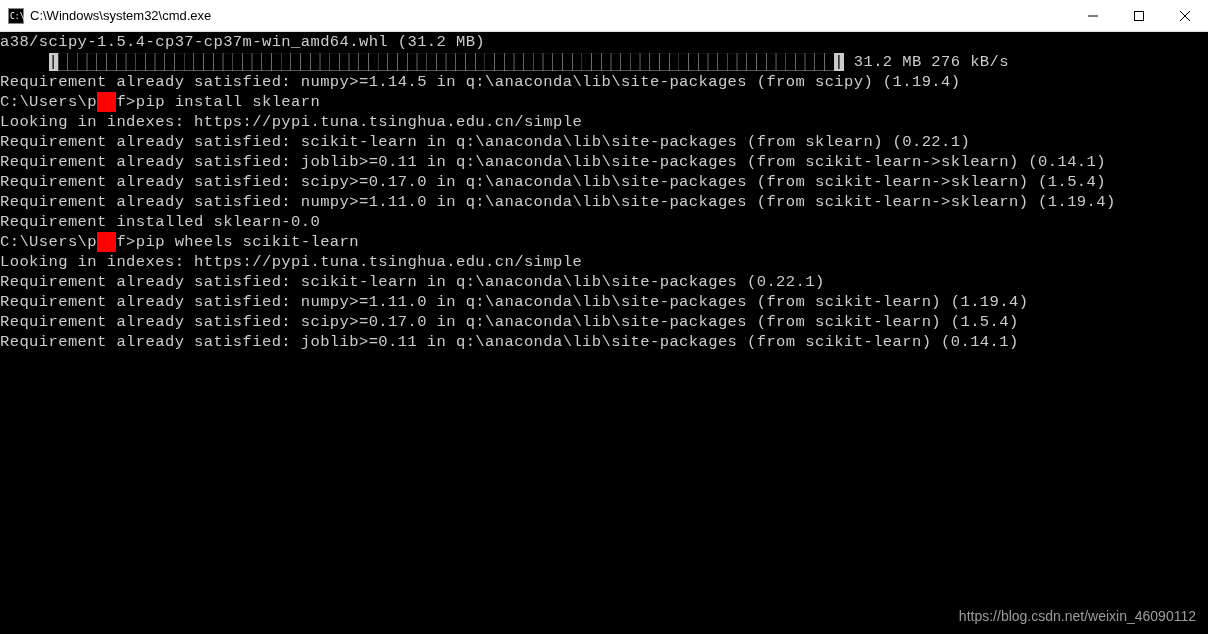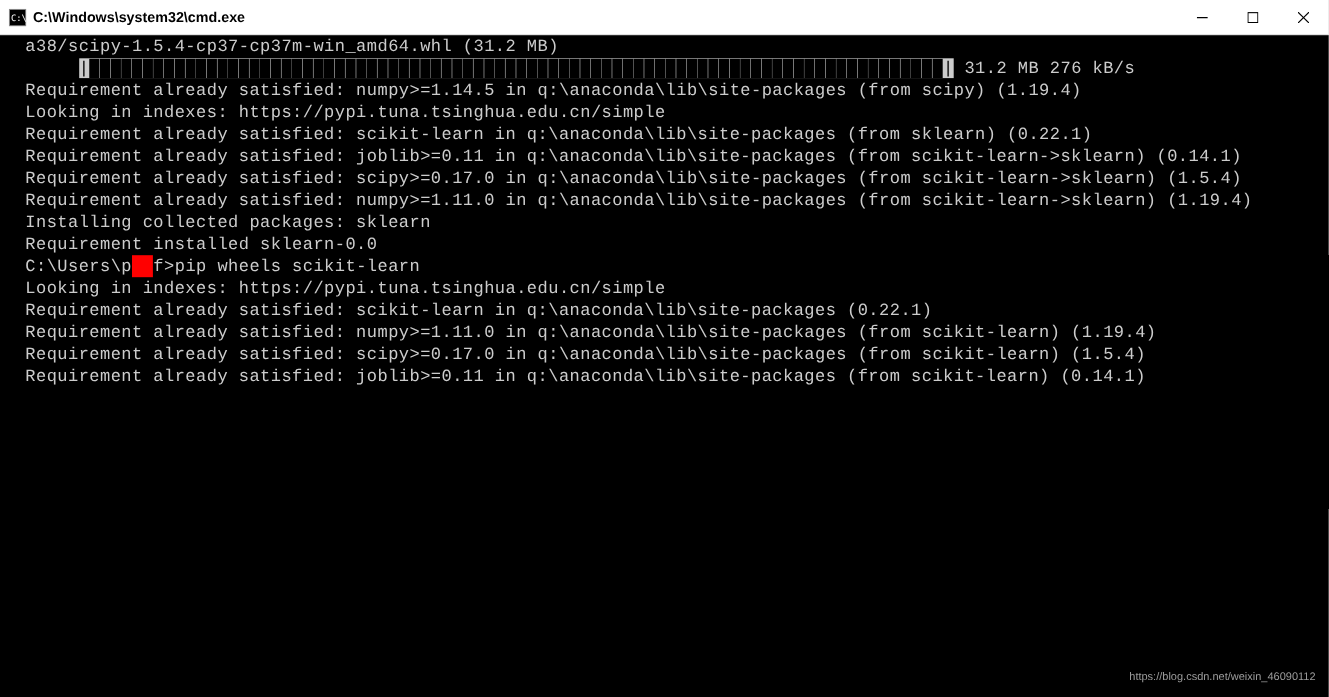--- a/index.html
+++ b/index.html
@@ -21,21 +21,20 @@
   .titlebar .icon {
     margin: 0 6px 0 8px;
     width: 16px; height: 16px;
     display: flex; align-items: center; justify-content: center;
   }
   .titlebar .icon svg { width: 16px; height: 16px; }
   .titlebar .title {
     font-size: 13px;
     color: #000;
     flex: 0 0 auto;
-    font-weight: bold;
   }
   .titlebar .spacer { flex: 1; }
   .winbtn {
     width: 46px; height: 32px;
     display: flex; align-items: center; justify-content: center;
     font-size: 12px;
   }
   .winbtn svg { width: 10px; height: 10px; stroke: #000; stroke-width: 1; fill: none; }
 
   .terminal {
@@ -46,38 +45,37 @@
     line-height: 20px;
     height: calc(634px - 32px);
     padding: 0;
     overflow: hidden;
     position: relative;
     letter-spacing: 0.4px;
   }
   .terminal .line {
     white-space: pre;
     display: block;
-    margin-left: 23px;
   }
   .terminal .inv {
     background: #ccc;
     color: #000;
   }
   .terminal .redact {
     background: #ff0000;
     display: inline-block;
     color: #ff0000;
   }
   .watermark {
     position: absolute;
     right: 12px;
     bottom: 8px;
     color: #9c9c9c;
     font-family: "Segoe UI", Tahoma, sans-serif;
-    font-size: 10px;
+    font-size: 14px;
     letter-spacing: 0;
   }
 </style>
 </head>
 <body>
 
 <div class="titlebar">
   <span class="icon">
     <svg viewBox="0 0 16 16">
         <rect x="0.5" y="0.5" width="15" height="15" fill="#000" stroke="#888"></rect>
@@ -102,26 +100,26 @@
         <line x1="10" y1="0" x2="0" y2="10"></line>
       </svg>
   </div>
 </div>
 
 <div class="terminal">
 <span class="line">a38/scipy-1.5.4-cp37-cp37m-win_amd64.whl (31.2 MB)</span>
 <span class="line"><span>     </span><span class="inv">|████████████████████████████████████████████████████████████████████████████████|</span><span> 31.2 MB 276 kB/s</span></span>
 <span class="line">Requirement already satisfied: numpy&gt;=1.14.5 in q:\anaconda\lib\site-packages (from scipy) (1.19.4)</span>
 <span class="line"></span>
+<span class="line"><span>C:\Users\p</span><span class="redact">  </span><span>f&gt;</span><span>pip install sklearn</span></span>
 <span class="line">Looking in indexes: https://pypi.tuna.tsinghua.edu.cn/simple</span>
 <span class="line">Requirement already satisfied: scikit-learn in q:\anaconda\lib\site-packages (from sklearn) (0.22.1)</span>
 <span class="line">Requirement already satisfied: joblib&gt;=0.11 in q:\anaconda\lib\site-packages (from scikit-learn-&gt;sklearn) (0.14.1)</span>
 <span class="line">Requirement already satisfied: scipy&gt;=0.17.0 in q:\anaconda\lib\site-packages (from scikit-learn-&gt;sklearn) (1.5.4)</span>
 <span class="line">Requirement already satisfied: numpy&gt;=1.11.0 in q:\anaconda\lib\site-packages (from scikit-learn-&gt;sklearn) (1.19.4)</span>
-<span class="line">Installing collected packages: sklearn</span>
 <span class="line">Requirement installed sklearn-0.0</span>
 <span class="line"></span>
 <span class="line"><span>C:\Users\p</span><span class="redact">  </span><span>f&gt;</span><span>pip wheels scikit-learn</span></span>
 <span class="line">Looking in indexes: https://pypi.tuna.tsinghua.edu.cn/simple</span>
 <span class="line">Requirement already satisfied: scikit-learn in q:\anaconda\lib\site-packages (0.22.1)</span>
 <span class="line">Requirement already satisfied: numpy&gt;=1.11.0 in q:\anaconda\lib\site-packages (from scikit-learn) (1.19.4)</span>
 <span class="line">Requirement already satisfied: scipy&gt;=0.17.0 in q:\anaconda\lib\site-packages (from scikit-learn) (1.5.4)</span>
 <span class="line">Requirement already satisfied: joblib&gt;=0.11 in q:\anaconda\lib\site-packages (from scikit-learn) (0.14.1)</span>
 <span class="line"></span>
 

